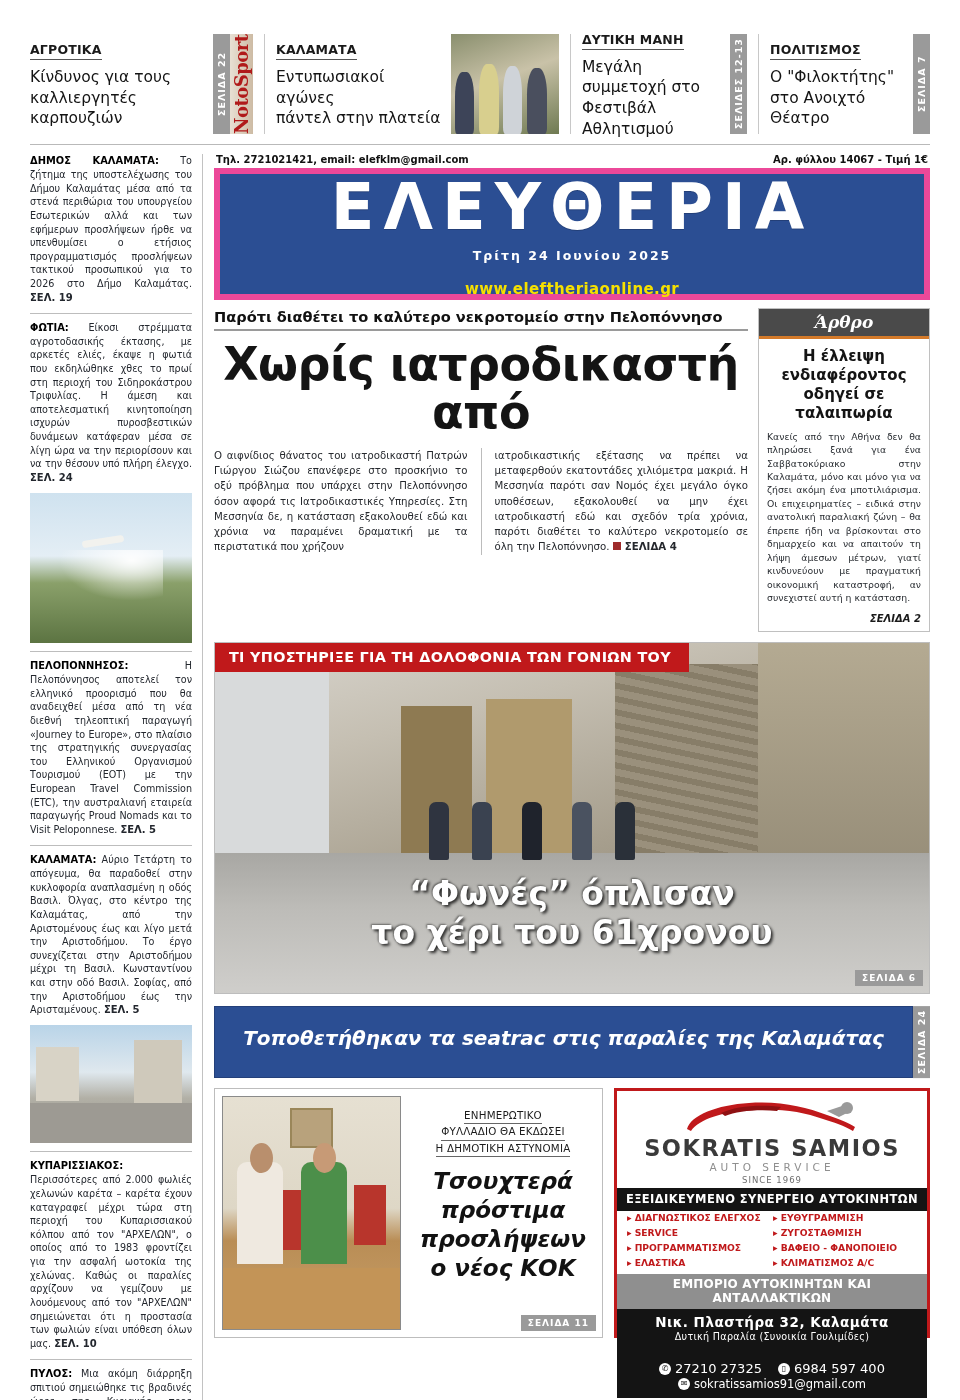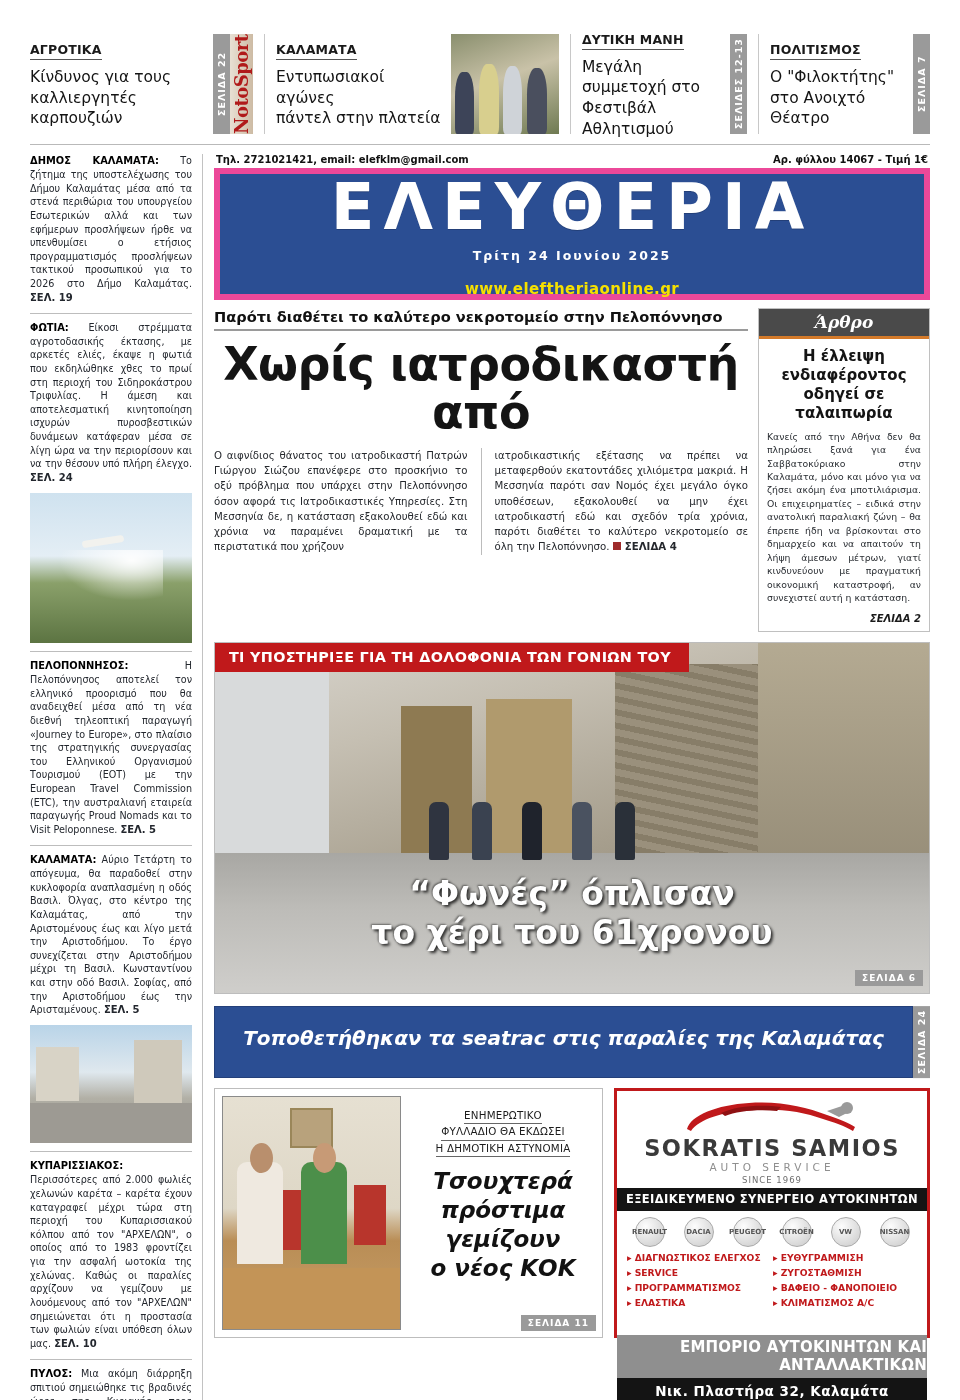--- a/index.html
+++ b/index.html
@@ -193,22 +193,22 @@
   .ad-blackbar { background:#141414; color:#fff; font-size:11.5px; font-weight:bold;
     letter-spacing:.4px; text-align:center; padding:4px 0 5px 0; }
   .ad-logos { display:flex; justify-content:space-around; align-items:center; padding:6px 8px 4px 8px; }
   .ad-logo { width:30px; height:30px; border-radius:50%; display:flex; align-items:center;
     justify-content:center; font-size:7px; font-weight:bold; color:#555;
     background:radial-gradient(circle at 35% 30%, #fdfdfd, #c8c8c8); border:1px solid #aaa; }
   .ad-serv { display:flex; padding:0 8px 3px 10px; }
   .ad-serv ul { list-style:none; margin:0; padding:0; flex:1; }
   .ad-serv li { font-size:9.2px; font-weight:bold; color:#c0191b; line-height:1.62; white-space:nowrap; }
   .ad-serv li:before { content:"\25B8"; margin-right:3px; color:#c0191b; }
-  .ad-graybar { background:#8f8f8f; color:#fff; font-size:15px; font-weight:bold;
-    text-align:right; padding:3px 0 4px 0; letter-spacing:.2px;margin-top:21px; }
+  .ad-graybar { background:#8f8f8f; color:#fff; font-size:12px; font-weight:bold;
+    text-align:center; padding:3px 0 4px 0; letter-spacing:.2px; }
   .ad-contact { background:#141414; color:#fff; text-align:center; padding:5px 4px 7px 4px; flex:1; }
   .ad-addr { font-size:13.5px; font-weight:bold; letter-spacing:.5px; }
   .ad-addr2 { font-size:9.6px; letter-spacing:.3px; margin-top:1px; }
   .ad-phones { display:flex; justify-content:center; gap:16px; margin-top:19px;
     font-size:13px; font-weight:normal; align-items:flex-start; }
   .ad-mail { font-size:11.5px; margin-top:1px; }
   .cicon { display:inline-block; width:12px; height:12px; border-radius:50%;
     background:#fff; color:#141414; font-size:8px; line-height:12px; margin-right:4px;
     text-align:center; vertical-align:middle; }
 </style>
@@ -412,48 +412,40 @@
           </div>
           <div class="bot-text">
             <div class="bot-kicker">
               <span>ΕΝΗΜΕΡΩΤΙΚΟ</span><br>
               <span>ΦΥΛΛΑΔΙΟ ΘΑ ΕΚΔΩΣΕΙ</span><br>
               <span>Η ΔΗΜΟΤΙΚΗ ΑΣΤΥΝΟΜΙΑ</span>
             </div>
             <div class="bot-head">
               <div>Τσουχτερά</div>
               <div>πρόστιμα</div>
-              <div>γεμίζουν</div>
+              <div>προσλήψεων</div>
               <div>ο νέος ΚΟΚ</div>
             </div>
           </div>
           <div class="bot-badge">ΣΕΛΙΔΑ 11</div>
         </div>
 
         <div class="advert">
           <div class="ad-carbox">
             <svg class="car-svg" width="190" height="40" viewBox="0 0 190 40">
               <path d="M10 32 C14 18 40 8 72 6 C104 4 128 10 150 18 C162 22 172 26 178 30 L176 34 C168 29 156 25 146 22 C126 15 104 11 74 13 C46 15 22 22 14 34 Z" fill="#c0191b"></path>
               <path d="M44 16 C58 9 84 7 104 10 L100 14 C82 12 60 14 48 19 Z" fill="#8f1113"></path>
               <path d="M150 14 L168 8 L174 14 L162 20 Z" fill="#9a9a9a"></path>
               <circle cx="170" cy="11" r="6" fill="#9a9a9a"></circle>
             </svg>
           </div>
           <div class="ad-brand">SOKRATIS SAMIOS</div>
           <div class="ad-sub">AUTO SERVICE</div>
           <div class="ad-since">SINCE 1969</div>
           <div class="ad-blackbar">ΕΞΕΙΔΙΚΕΥΜΕΝΟ ΣΥΝΕΡΓΕΙΟ ΑΥΤΟΚΙΝΗΤΩΝ</div>
-          <div class="ad-logos">
-            <div class="ad-logo">RENAULT</div>
-            <div class="ad-logo">DACIA</div>
-            <div class="ad-logo">PEUGEOT</div>
-            <div class="ad-logo">CITROËN</div>
-            <div class="ad-logo">VW</div>
-            <div class="ad-logo">NISSAN</div>
-          </div>
           <div class="ad-serv">
             <ul>
               <li>ΔΙΑΓΝΩΣΤΙΚΟΣ ΕΛΕΓΧΟΣ</li>
               <li>SERVICE</li>
               <li>ΠΡΟΓΡΑΜΜΑΤΙΣΜΟΣ</li>
               <li>ΕΛΑΣΤΙΚΑ</li>
             </ul>
             <ul>
               <li>ΕΥΘΥΓΡΑΜΜΙΣΗ</li>
               <li>ΖΥΓΟΣΤΑΘΜΙΣΗ</li>

